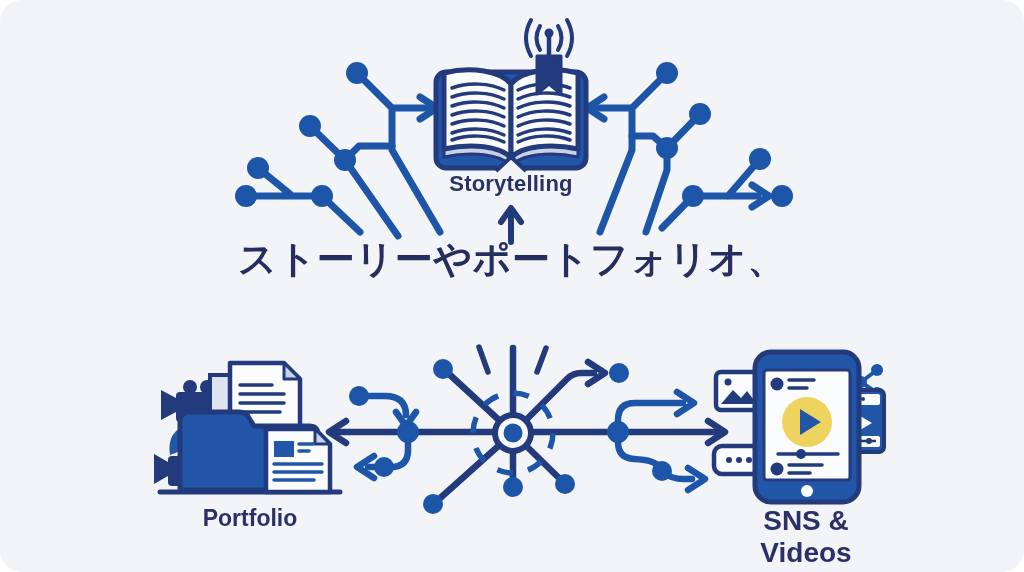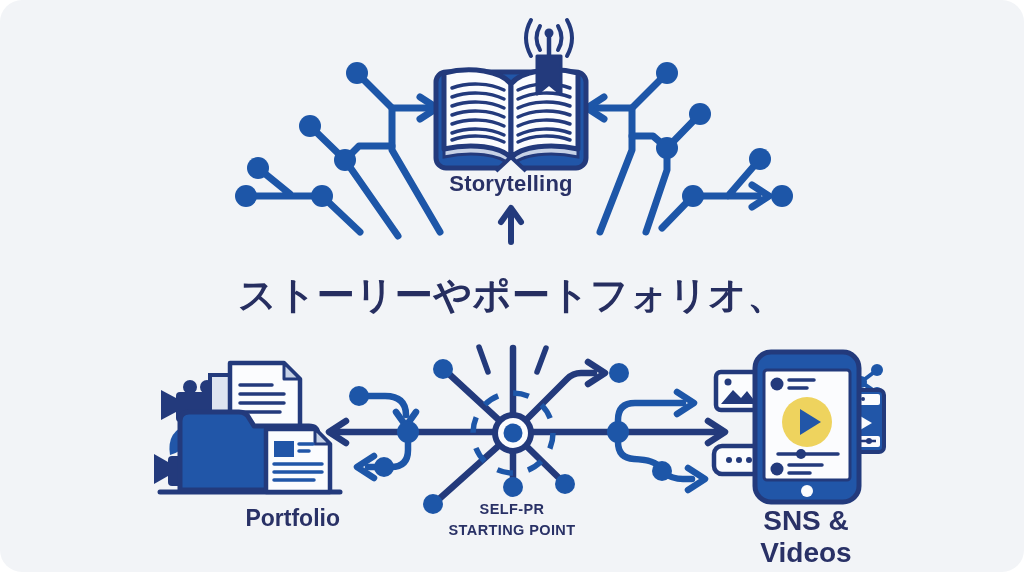--- a/index.html
+++ b/index.html
@@ -1,22 +1,22 @@
 <!DOCTYPE html>
 <html><head>
 <meta charset="utf-8">
 <style>
   html,body{margin:0;padding:0;}
   body{font-family:"Liberation Sans","DejaVu Sans",sans-serif;}
   .stage{position:relative;width:1024px;height:572px;background:#f2f4f7;overflow:hidden;border-radius:22px;}
   .stage svg{position:absolute;left:0;top:0;}
   .lbl{position:absolute;color:#293166;font-weight:bold;text-align:center;}
   .lbl-storytelling{left:400px;top:171px;width:222px;font-size:22px;letter-spacing:.2px;}
-  .lbl-headline{left:0;top:234px;width:1024px;font-size:38px;line-height:50px;letter-spacing:.5px;color:#262e60;margin-top:36px;}
-  .lbl-portfolio{left:160px;top:505px;width:180px;font-size:23px;text-align:right;}
+  .lbl-headline{left:0;top:234px;width:1024px;font-size:38px;line-height:50px;letter-spacing:.5px;color:#262e60;}
+  .lbl-portfolio{left:160px;top:505px;width:180px;font-size:23px;}
   .lbl-sns{left:716px;top:505px;width:180px;font-size:28px;}
   .lbl-hub{left:412px;top:499px;width:200px;font-size:14.5px;line-height:21px;letter-spacing:.4px;}
 </style>
 </head>
 <body>
 
 <div class="stage">
 
 <svg width="1024" height="572" viewBox="0 0 1024 572">
 
@@ -227,18 +227,14 @@
 
   <div class="lbl lbl-storytelling">Storytelling</div>
 
   <div class="lbl lbl-headline">
     <div>ストーリーやポートフォリオ、</div>
   </div>
 
   <div class="lbl lbl-portfolio">Portfolio</div>
   <div class="lbl lbl-sns">SNS &amp; Videos</div>
 
-  <div class="lbl lbl-hub">
-    <div>SELF-PR</div>
-    <div>STARTING POINT</div>
-  </div>
 
 </div>
 
 </body></html>

